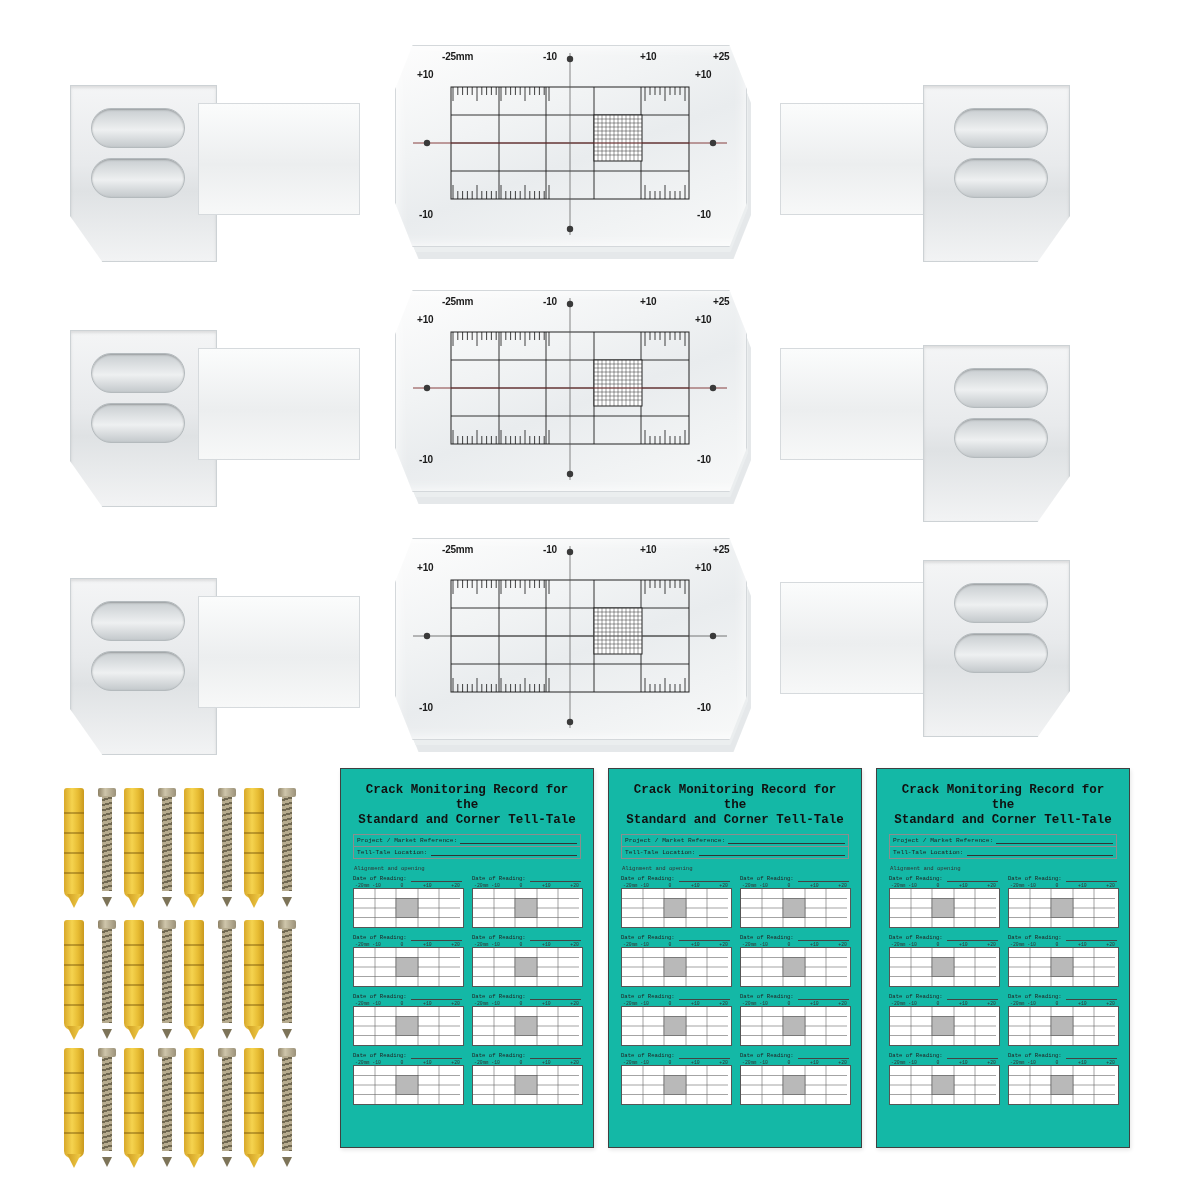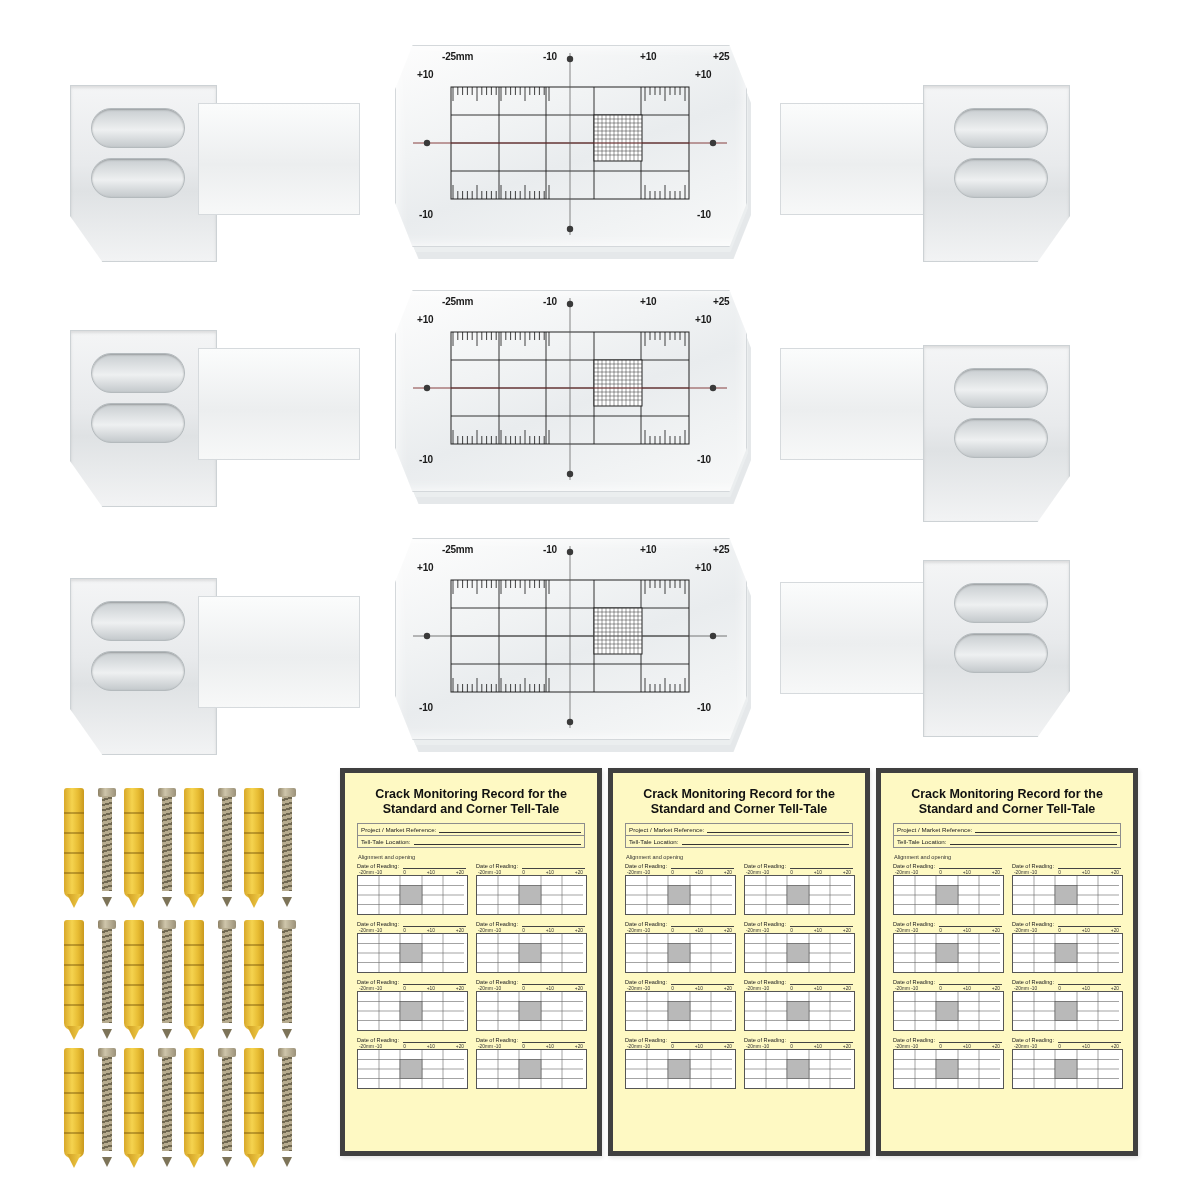--- a/index.html
+++ b/index.html
@@ -87,22 +87,23 @@
     position:absolute;left:2px;top:8px;width:10px;height:95px;
     background:repeating-linear-gradient(165deg,#b6ab8e 0 3px,#6f6750 3px 5px);
   }
   .screw .point{
     position:absolute;left:2px;bottom:-7px;width:10px;height:10px;
     background:#7d7459;clip-path:polygon(0 0,100% 0,50% 100%);
   }
 
   
   .card{
-    position:absolute;background:#fef9c3;border:5px solid #404040;
+    position:absolute;background:#14b8a6;border:1px solid #404040;
     box-shadow:1px 2px 4px rgba(0,0,0,.10);
+    font-family:Liberation Mono, monospace;
   }
   .card h3{
     margin:14px 10px 6px;font-size:12.5px;line-height:15px;text-align:center;
     color:#111;font-weight:bold;
   }
   .card .refbox{margin:4px 12px 6px;border:1px solid #8d8d8d;}
   .card .refrow{
     font-size:6.2px;padding:2px 3px;color:#222;border-bottom:1px solid #8d8d8d;
     display:flex;align-items:center;gap:3px;
   }

